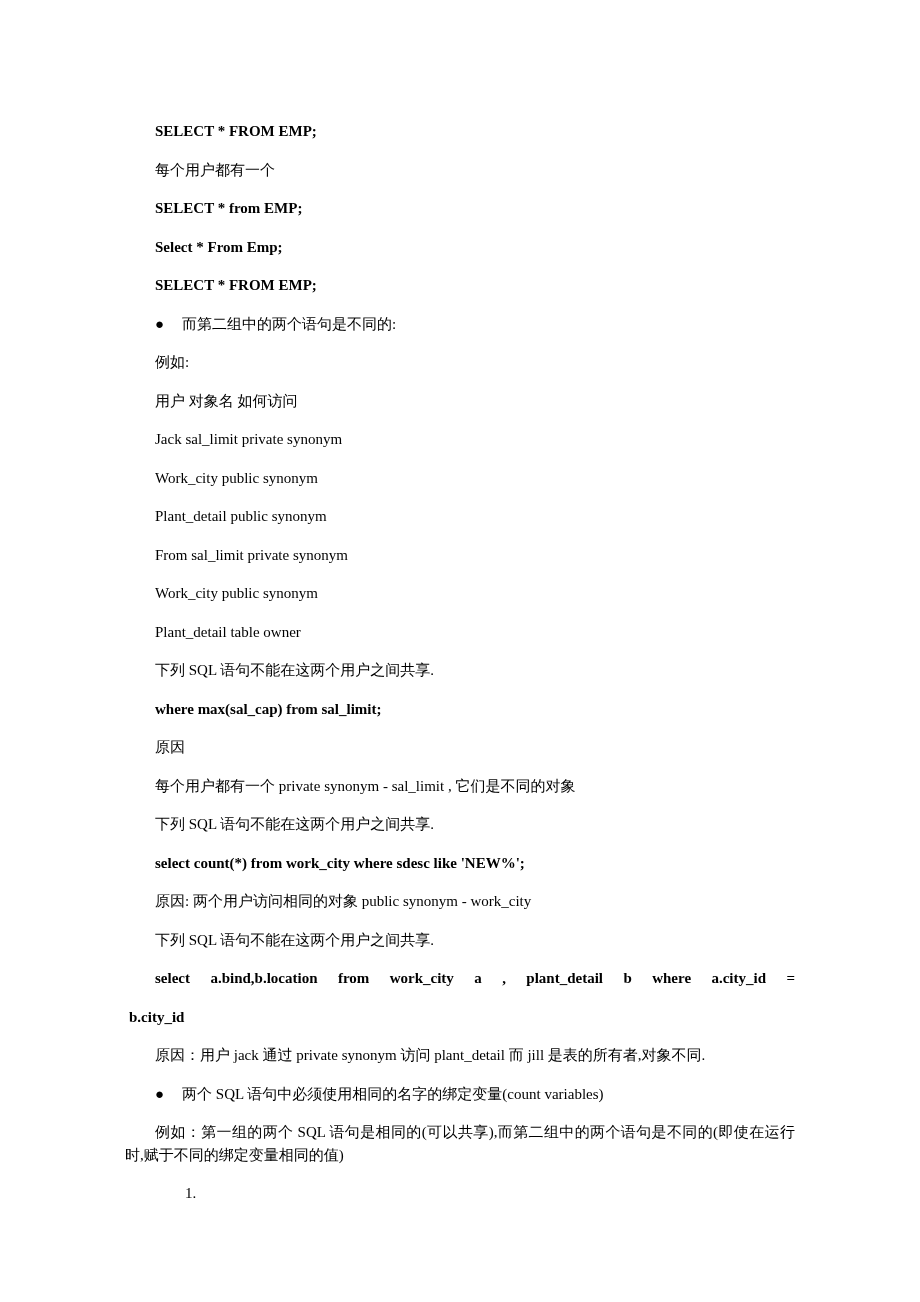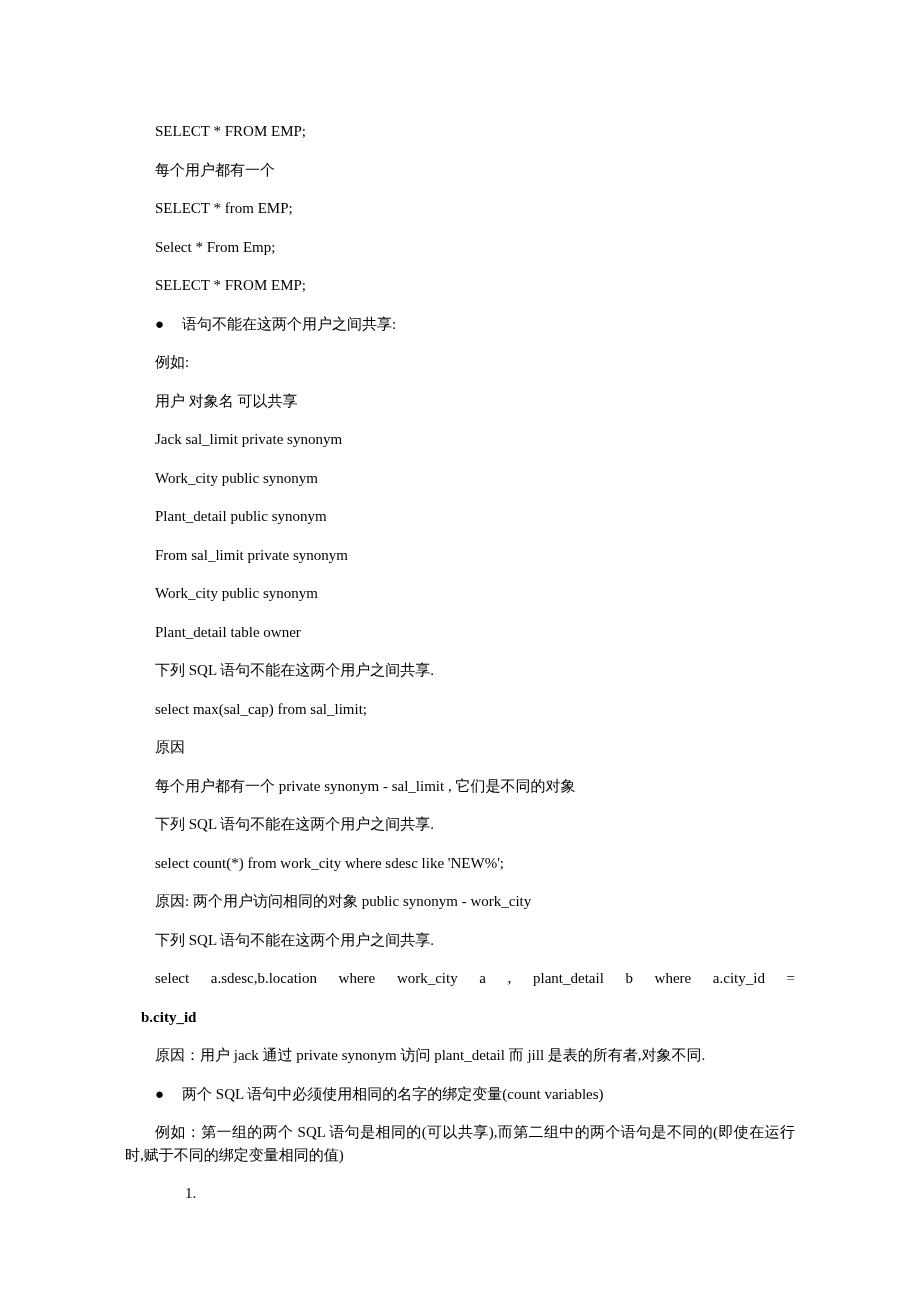--- a/index.html
+++ b/index.html
@@ -15,25 +15,25 @@
       font-size: 15px;
       color: #000000;
       padding: 120px 125px 40px 125px;
       line-height: 1.5;
     }
     .p {
       text-indent: 2em;
       margin-bottom: 16px;
     }
     .p-bold {
-      font-weight: normal;
+      font-weight: bold;
     }
     .continuation {
       text-indent: 0;
-      margin-left: 16px;
+      margin-left: 4px;
       font-weight: bold;
       margin-bottom: 16px;
     }
     .bullet-line {
       display: flex;
       align-items: baseline;
       margin-bottom: 16px;
       padding-left: 2em;
     }
     .bullet {
@@ -68,56 +68,56 @@
 <div class="p">每个用户都有一个</div>
 
 <div class="p p-bold">SELECT * from EMP;</div>
 
 <div class="p p-bold">Select * From Emp;</div>
 
 <div class="p p-bold">SELECT * FROM EMP;</div>
 
 <div class="bullet-line">
   <span class="bullet">●</span>
-  <span class="bullet-text">语句不能在这两个用户之间共享:</span>
+  <span class="bullet-text">而第二组中的两个语句是不同的:</span>
 </div>
 
 <div class="p">例如:</div>
 
-<div class="p">用户 对象名 可以共享</div>
+<div class="p">用户 对象名 如何访问</div>
 
 <div class="p">Jack sal_limit private synonym</div>
 
 <div class="p">Work_city public synonym</div>
 
 <div class="p">Plant_detail public synonym</div>
 
 <div class="p">From sal_limit private synonym</div>
 
 <div class="p">Work_city public synonym</div>
 
 <div class="p">Plant_detail table owner</div>
 
 <div class="p">下列 SQL 语句不能在这两个用户之间共享.</div>
 
-<div class="p p-bold">select max(sal_cap) from sal_limit;</div>
+<div class="p p-bold">where max(sal_cap) from sal_limit;</div>
 
 <div class="p">原因</div>
 
 <div class="p">每个用户都有一个 private synonym - sal_limit , 它们是不同的对象</div>
 
 <div class="p">下列 SQL 语句不能在这两个用户之间共享.</div>
 
 <div class="p p-bold">select count(*) from work_city where sdesc like 'NEW%';</div>
 
 <div class="p">原因: 两个用户访问相同的对象 public synonym - work_city</div>
 
 <div class="p">下列 SQL 语句不能在这两个用户之间共享.</div>
 
-<div class="p p-bold just">select a.sdesc,b.location where work_city a , plant_detail b where a.city_id =</div>
+<div class="p p-bold just">select a.bind,b.location from work_city a , plant_detail b where a.city_id =</div>
 <div class="continuation">b.city_id</div>
 
 <div class="p" style="text-align:justify;">原因：用户 jack 通过 private synonym 访问 plant_detail 而 jill 是表的所有者,对象不同.</div>
 
 <div class="bullet-line">
   <span class="bullet">●</span>
   <span class="bullet-text">两个 SQL 语句中必须使用相同的名字的绑定变量(count variables)</span>
 </div>
 
 <div class="p" style="text-align:justify;margin-top:12px;">例如：第一组的两个 SQL 语句是相同的(可以共享),而第二组中的两个语句是不同的(即使在运行时,赋于不同的绑定变量相同的值)</div>

